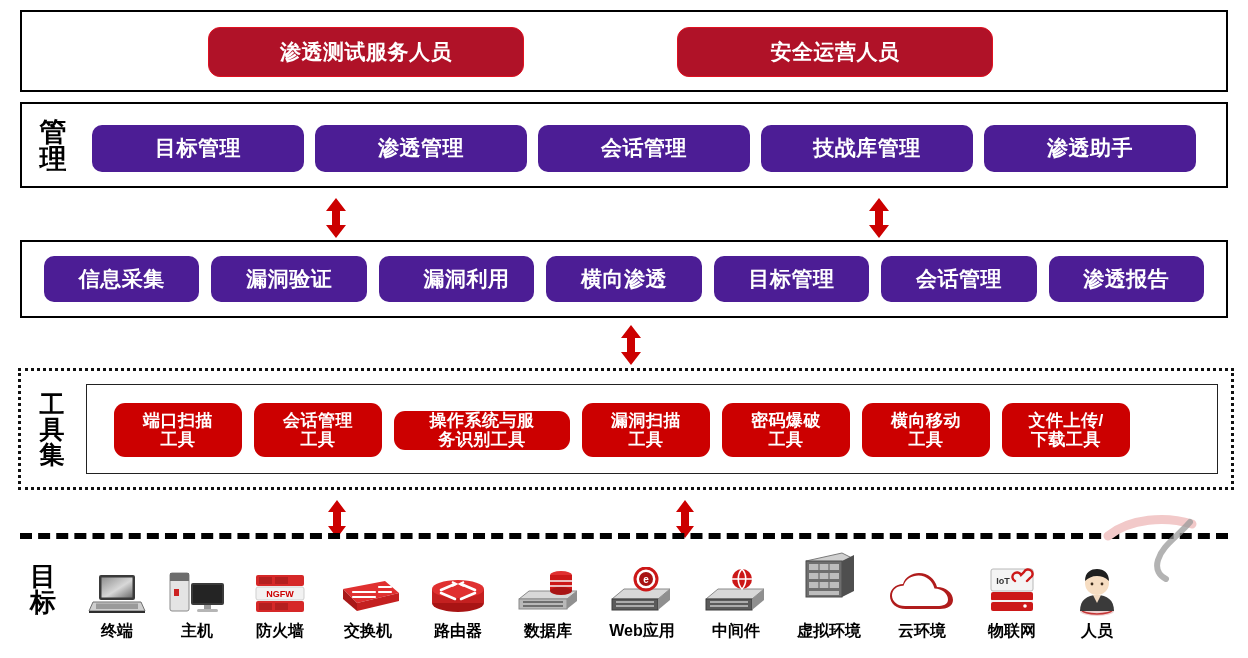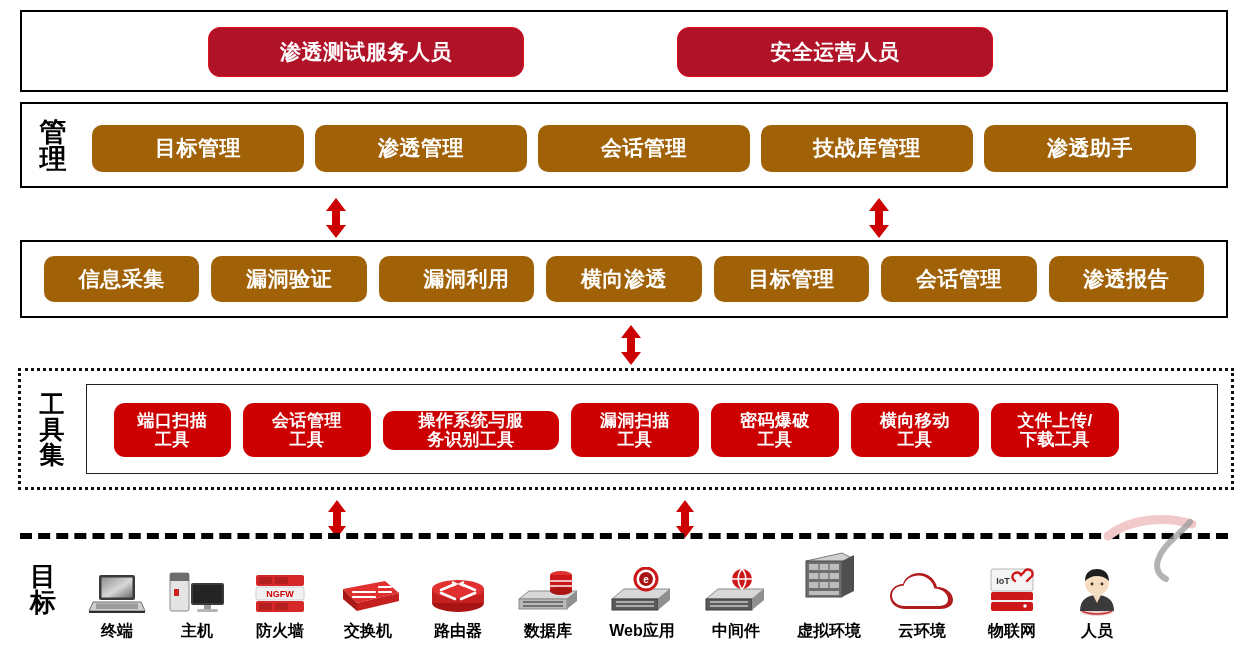--- a/index.html
+++ b/index.html
@@ -16,21 +16,21 @@
     display: flex; align-items: center; justify-content: center;
     text-align: center;
     color: #ffffff;
     font-weight: bold;
     border-radius: 10px;
     line-height: 1.12;
     white-space: pre-line;
     letter-spacing: 0.5px;
   }
   .pill-dark { background: #b01228; border: 1px solid #e01020; font-size: 21px; border-radius: 12px; }
-  .pill-red  { background: #a16207; font-size: 21px; }
+  .pill-red  { background: #4c1d95; font-size: 21px; }
   .pill-tool { background: #cc0000; font-size: 17px; border-radius: 11px; }
 
   
   .frame {
     position: absolute;
     border: 2px solid #000000;
     background: #ffffff;
   }
   .frame-dotted {
     position: absolute;
@@ -148,21 +148,21 @@
 
   <div class="vlabel" style="left:32px; top:382px; width:40px; height:94px; font-size:25px;">
     <span>工</span>
     <span>具</span>
     <span>集</span>
   </div>
 
   <div class="inner-frame" style="left:86px; top:384px; width:1132px; height:90px;"></div>
 
   <div class="row" style="left:114px; top:402px; width:1090px; height:56px; gap:12px;">
-    <div class="pill pill-tool" style="width:117px; height:54px;">端口扫描
+    <div class="pill pill-tool" style="width:128px; height:54px;">端口扫描
 工具</div>
     <div class="pill pill-tool" style="width:128px; height:54px;">会话管理
 工具</div>
     <div class="pill pill-tool" style="width:176px; height:39px;">操作系统与服
 务识别工具</div>
     <div class="pill pill-tool" style="width:128px; height:54px;">漏洞扫描
 工具</div>
     <div class="pill pill-tool" style="width:128px; height:54px;">密码爆破
 工具</div>
     <div class="pill pill-tool" style="width:128px; height:54px;">横向移动

